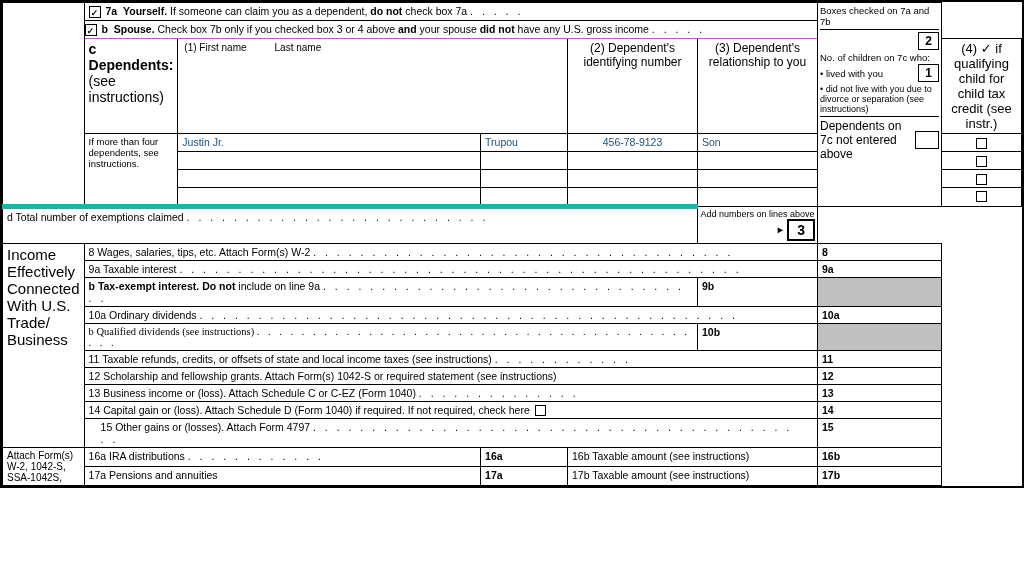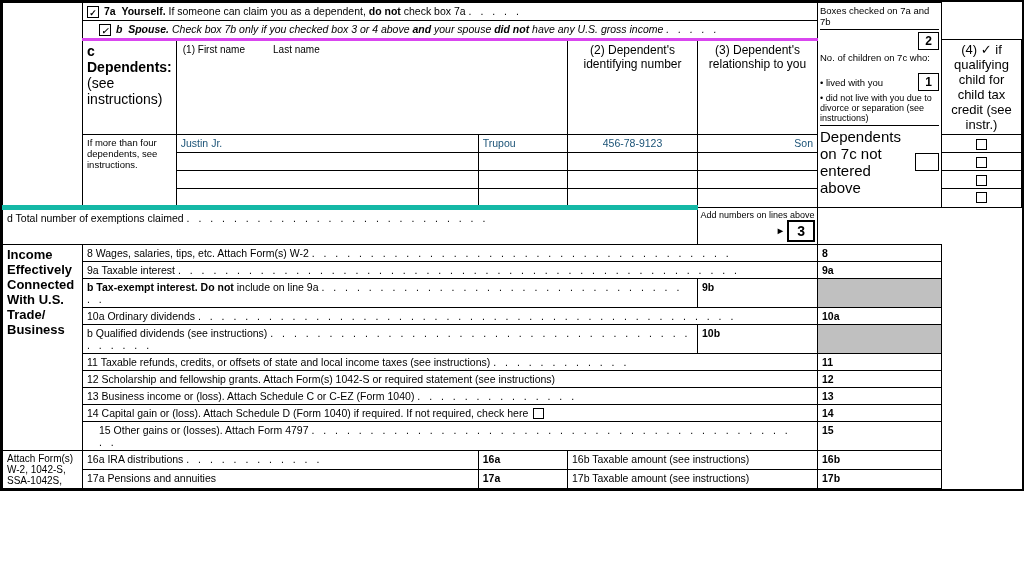--- a/index.html
+++ b/index.html
@@ -68,22 +68,22 @@
       padding: 2px;
     }
     .small-sq {
       display: inline-block;
       width: 11px;
       height: 11px;
       border: 1px solid #000;
       vertical-align: middle;
     }
     .income-label {
-      font-weight: bold;
-      font-size: 13px;
+      font-weight: normal;
+      font-size: 15px;
       padding: 2px 4px;
       vertical-align: top;
       width: 80px;
       border-right: 1px solid #000;
     }
     .attach-label {
       font-size: 10px;
       padding: 2px 4px;
       vertical-align: top;
       width: 80px;
@@ -109,34 +109,34 @@
         <span class="bold">Yourself.</span>
         <span> If someone can claim you as a dependent, <span class="bold">do not</span> check box 7a</span>
         <span class="dots"> . . . . .</span>
       </td>
       <td class="right-boxes" rowspan="7" style="vertical-align:top; width:124px; border-left:1px solid #000; font-size:10px; padding:2px;">
         <div style="font-size:9.5px; border-bottom:1px solid #000; padding-bottom:2px; margin-bottom:2px;">Boxes checked on 7a and 7b</div>
         <div style="display:flex; justify-content:space-between; align-items:center; margin-bottom:2px;">
           <span></span>
           <span style="font-size:12px; font-weight:bold; border:1px solid #000; padding:1px 6px;">2</span>
         </div>
-        <div style="font-size:9.5px; margin-bottom:10px;">No. of children on 7c who:</div>
+        <div style="font-size:9.5px; margin-bottom:1px;">No. of children on 7c who:</div>
         <div style="display:flex; justify-content:space-between; align-items:center; margin-bottom:2px;">
           <span style="font-size:9.5px;">• lived with you</span>
           <span style="font-size:12px; font-weight:bold; border:1px solid #000; padding:1px 6px;">1</span>
         </div>
         <div style="font-size:9px; border-bottom:1px solid #000; padding-bottom:2px; margin-bottom:2px;">• did not live with you due to divorce or separation (see instructions)</div>
         <div style="display:flex; justify-content:space-between; align-items:center; margin-bottom:2px;">
-          <span style="font-size:15px;">Dependents on 7c not entered above</span>
+          <span style="font-size:12px;">Dependents on 7c not entered above</span>
           <span style="font-size:12px; font-weight:bold; border:1px solid #000; padding:1px 6px; min-width:24px;">&nbsp;</span>
         </div>
       </td>
     </tr>
     <tr>
-      <td colspan="5" style="padding:2px 16px; border-bottom:3px solid #d946ef;font-style:italic;">
+      <td colspan="5" style="padding:2px 0; border-bottom:1px solid #d946ef;">
         <span class="checkbox checked"></span>
         <span class="bold">b</span>&nbsp;
         <span class="bold">Spouse.</span>
         <span> Check box 7b only if you checked box 3 or 4 above <span class="bold">and</span> your spouse <span class="bold">did not</span> have any U.S. gross income</span>
         <span class="dots"> . . . . .</span>
       </td>
     </tr>
 
     <tr>
       <td style="padding:2px 4px; border-bottom:0; font-size:14px; width:80px;">
@@ -153,21 +153,21 @@
       <td class="dep-header" style="width:80px; font-size:13px;">(4) ✓ if qualifying child for child tax credit (see instr.)</td>
     </tr>
 
     <tr>
       <td style="font-size:9.5px; padding:2px 4px;" rowspan="4">
         <span>If more than four dependents, see instructions.</span>
       </td>
       <td style="color:#1a5276; padding:2px 4px;">Justin Jr.</td>
       <td style="color:#1a5276; padding:2px 4px;">Trupou</td>
       <td style="color:#1a5276; text-align:center; padding:2px 4px;">456-78-9123</td>
-      <td style="color:#1a5276; text-align:right; padding:2px 4px;">Son</td>
+      <td style="color:#1a5276; text-align:left; padding:2px 4px;">Son</td>
       <td style="text-align:center;"><div class="small-sq"></div></td>
     </tr>
 
     <tr>
       <td style="padding:2px 4px;">&nbsp;</td>
       <td style="padding:2px 4px;">&nbsp;</td>
       <td style="padding:2px 4px;">&nbsp;</td>
       <td style="padding:2px 4px;">&nbsp;</td>
       <td style="text-align:center;"><div class="small-sq"></div></td>
     </tr>
@@ -234,21 +234,21 @@
 
     <tr>
       <td colspan="5" style="padding:2px 4px;margin-top:18px;">
         <span>10a Ordinary dividends</span>
         <span class="dots"> . . . . . . . . . . . . . . . . . . . . . . . . . . . . . . . . . . . . . . . . . . . . . .</span>
       </td>
       <td class="right-col" style="font-weight:bold; padding:2px 4px;">10a</td>
     </tr>
 
     <tr>
-      <td colspan="4" style="padding:2px 4px;">
+      <td colspan="4" style="padding:2px 4px;font-family:Liberation Serif, serif;">
         <span>b Qualified dividends (see instructions)</span>
         <span class="dots"> . . . . . . . . . . . . . . . . . . . . . . . . . . . . . . . . . . . . . . . . . .</span>
       </td>
       <td style="padding:2px 4px; border:1px solid #000;">
         <span class="bold">10b</span>
       </td>
       <td class="right-col gray-cell"></td>
     </tr>
 
     <tr>

